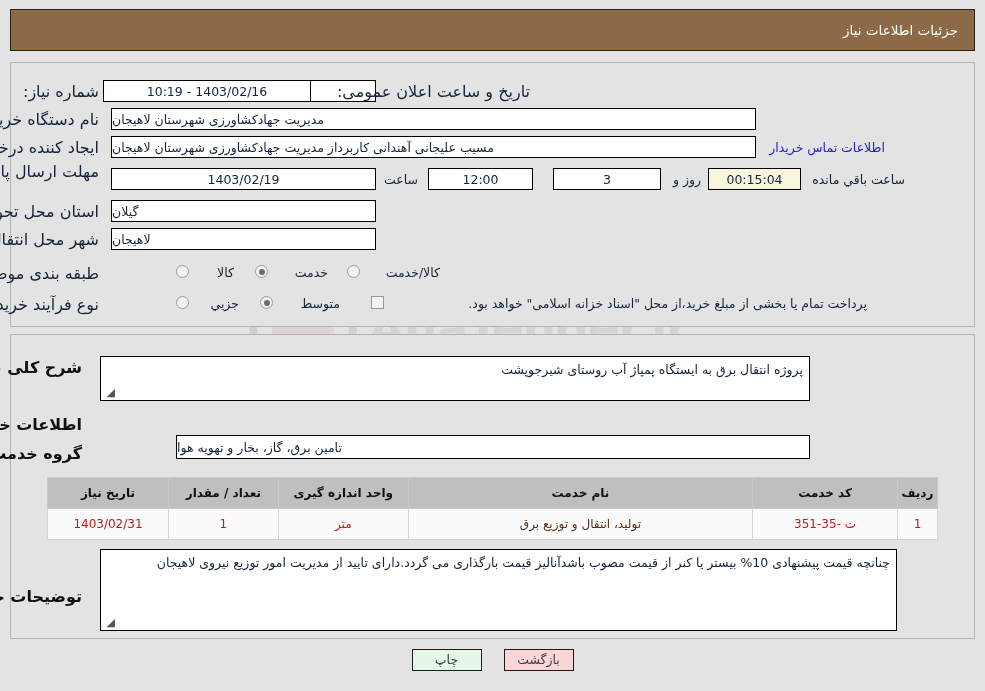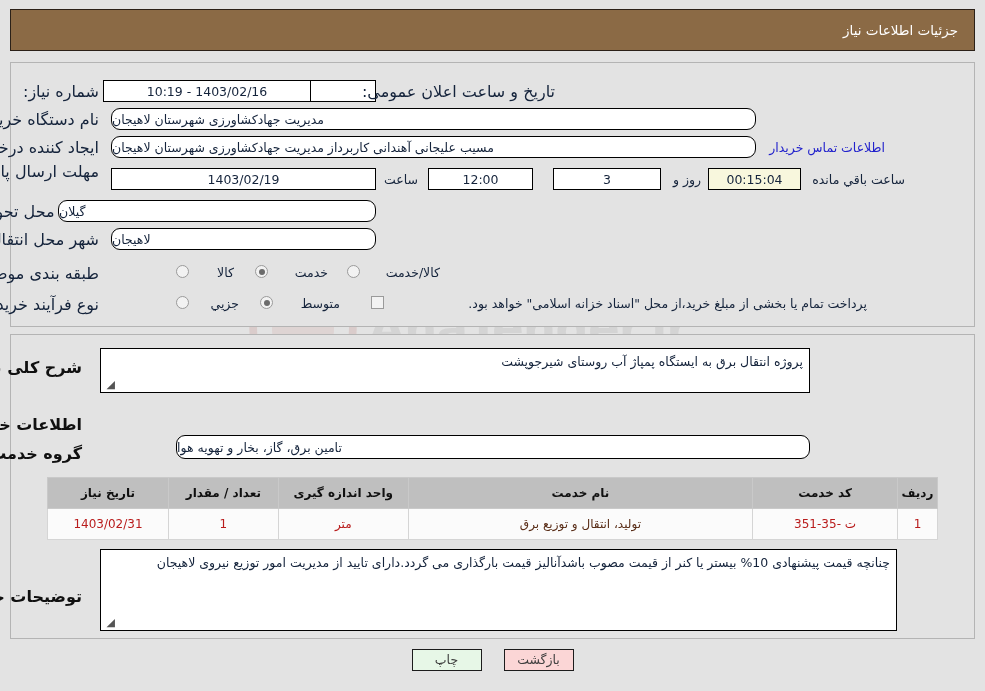--- a/index.html
+++ b/index.html
@@ -89,21 +89,21 @@
     border: 1px solid #000000;
     box-sizing: border-box;
     font-size: 12.5px;
     color: #14233b;
     display: flex;
     align-items: center;
     overflow: hidden;
     white-space: nowrap;
   }
   .fld.center { justify-content: center; }
-  .fld.right  { justify-content: flex-end; padding-right: 5px; border-radius: 9px; }
+  .fld.right  { justify-content: flex-end; padding-right: 5px; }
   .fld.timer  { background: #f8f7dd; justify-content: center; margin-left: 19px; }
   .plain {
     position: absolute;
     font-size: 12.5px;
     color: #14233b;
     white-space: nowrap;
   }
   .link {
     position: absolute;
     font-size: 12.5px;
@@ -228,41 +228,41 @@
 
   <div class="topbar">
     <span class="topbar-title">جزئیات اطلاعات نیاز</span>
   </div>
 
   <div class="panel" id="panel-top"></div>
 
   <span class="lbl" style="top:84px; right:886px; z-index:3;">شماره نیاز:</span>
   <div class="fld center" style="top:80px; right:609px; width:265px; height:22px; z-index:3;">1103010080000008</div>
 
-  <span class="lbl" style="top:84px; right:430px; z-index:3;">تاریخ و ساعت اعلان عمومی:</span>
+  <span class="lbl" style="top:84px; right:455px; z-index:3;">تاریخ و ساعت اعلان عمومی:</span>
   <div class="fld center" style="top:80px; right:674px; left:103px; height:22px; z-index:3;">1403/02/16 - 10:19</div>
 
   <span class="lbl" style="top:112px; right:886px; z-index:3;">نام دستگاه خریدار:</span>
   <div class="fld right" style="top:108px; right:229px; width:645px; height:22px; z-index:3;">مدیریت جهادکشاورزی شهرستان لاهیجان</div>
 
   <span class="lbl" style="top:140px; right:886px; z-index:3;">ایجاد کننده درخواست:</span>
   <div class="fld right" style="top:136px; right:229px; width:645px; height:22px; z-index:3;">مسیب علیجانی آهندانی کاربرداز مدیریت جهادکشاورزی شهرستان لاهیجان</div>
   <span class="link" style="top:140px; right:100px; z-index:3;">اطلاعات تماس خریدار</span>
 
   <span class="lbl" style="top:164px; right:886px; width:92px; z-index:3;">مهلت ارسال پاسخ: تا تاریخ:</span>
   <div class="fld center" style="top:168px; right:609px; width:265px; height:22px; z-index:3;">1403/02/19</div>
   <span class="plain" style="top:172px; right:567px; z-index:3;">ساعت</span>
   <div class="fld center" style="top:168px; right:452px; width:105px; height:22px; z-index:3;">12:00</div>
   <div class="fld center" style="top:168px; right:324px; width:108px; height:22px; z-index:3;">3</div>
   <span class="plain" style="top:172px; right:284px; z-index:3;">روز و</span>
   <div class="fld timer" style="top:168px; right:184px; width:93px; height:22px; z-index:3;">00:15:04</div>
   <span class="plain" style="top:172px; right:80px; z-index:3;">ساعت باقي مانده</span>
 
   <span class="lbl" style="top:204px; right:886px; z-index:3;">استان محل تحویل:</span>
-  <div class="fld right" style="top:200px; right:609px; width:318px; height:22px; z-index:3;">گیلان</div>
+  <div class="fld right" style="top:200px; right:609px; width:265px; height:22px; z-index:3;">گیلان</div>
 
   <span class="lbl" style="top:232px; right:886px; z-index:3;">شهر محل انتقال:</span>
   <div class="fld right" style="top:228px; right:609px; width:265px; height:22px; z-index:3;">لاهیجان</div>
 
   <span class="lbl" style="top:266px; right:886px; z-index:3;">طبقه بندی موضوعی:</span>
   <span class="radio" style="top:265px; right:796px; z-index:3;"></span>
   <span class="plain" style="top:265px; right:751px; z-index:3;">کالا</span>
   <span class="radio on" style="top:265px; right:717px; z-index:3;"></span>
   <span class="plain" style="top:265px; right:657px; z-index:3;">خدمت</span>
   <span class="radio" style="top:265px; right:625px; z-index:3;"></span>
@@ -272,21 +272,21 @@
   <span class="radio" style="top:296px; right:796px; z-index:3;"></span>
   <span class="plain" style="top:296px; right:746px; z-index:3;">جزیي</span>
   <span class="radio on" style="top:296px; right:712px; z-index:3;"></span>
   <span class="plain" style="top:296px; right:645px; z-index:3;">متوسط</span>
   <span class="checkbox" style="top:296px; right:601px; z-index:3;"></span>
   <span class="plain" style="top:296px; right:118px; z-index:3;">پرداخت تمام یا بخشی از مبلغ خرید،از محل "اسناد خزانه اسلامی" خواهد بود.</span>
 
   <div class="panel" id="panel-bottom"></div>
 
   <span class="lbl bold" style="top:360px; right:903px; z-index:3;">شرح کلی نیاز:</span>
-  <div class="ta" style="top:348px; right:175px; width:710px; height:45px; z-index:3;">
+  <div class="ta" style="top:356px; right:175px; width:710px; height:45px; z-index:3;">
     <span>پروژه انتقال برق به ایستگاه پمپاژ آب روستای شیرجوپشت</span>
     <span class="grip">◢</span>
   </div>
 
   <span class="lbl bold" style="top:417px; right:903px; z-index:3;">اطلاعات خدمات مورد نیاز</span>
 
   <span class="lbl bold" style="top:446px; right:903px; z-index:3;">گروه خدمت:</span>
   <div class="fld right" style="top:435px; right:175px; width:634px; height:24px; z-index:3;">تامین برق، گاز، بخار و تهویه هوا</div>
 
   <table id="svc-table">

